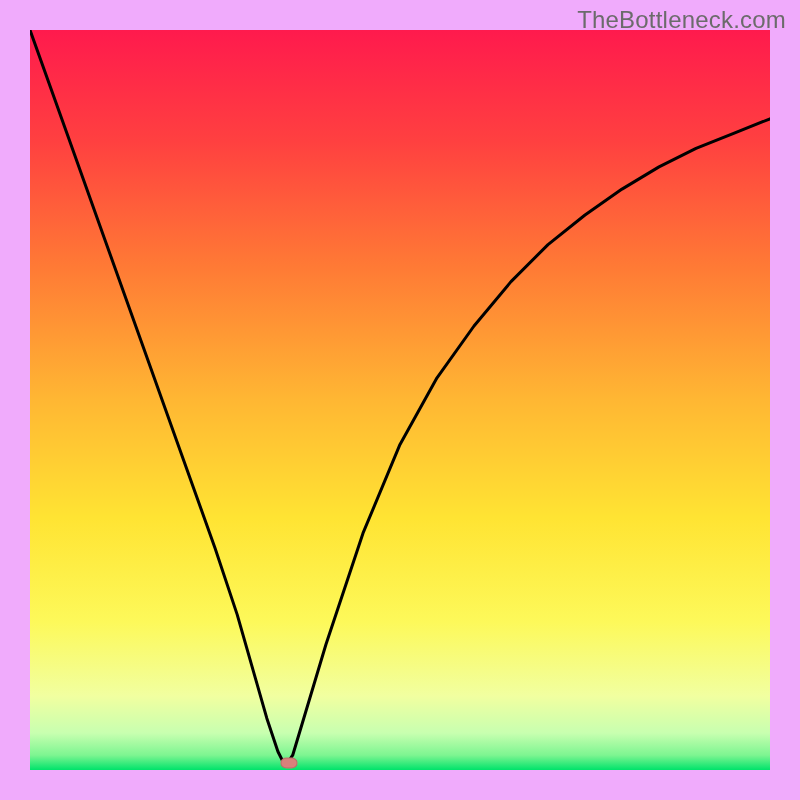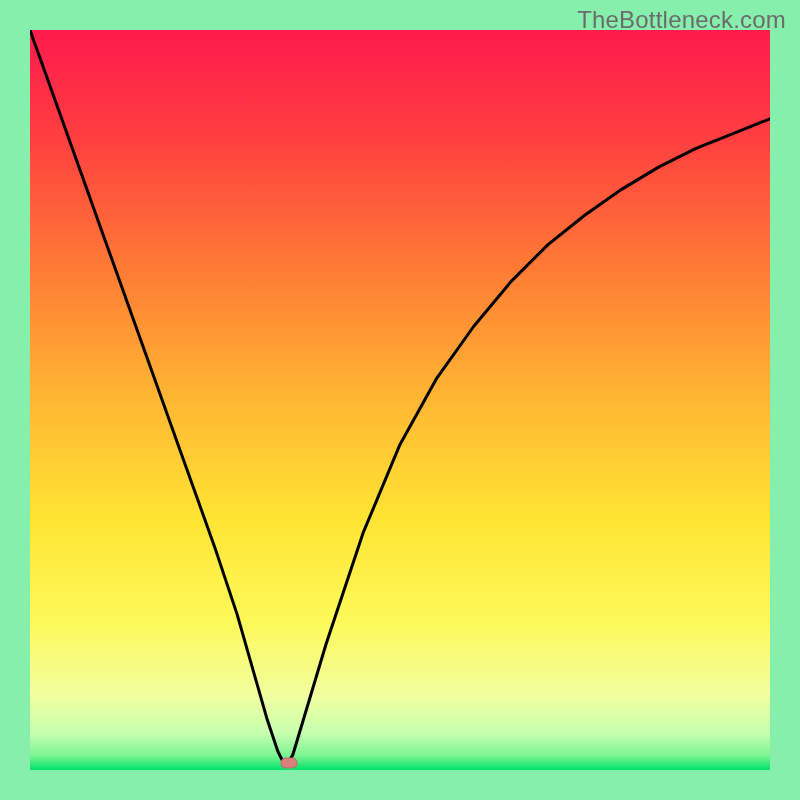--- a/index.html
+++ b/index.html
@@ -8,21 +8,21 @@
     width: 800px;
     height: 800px;
     background: #000;
     font-family: Arial, Helvetica, sans-serif;
     overflow: hidden;
   }
   .outer {
     position: relative;
     width: 800px;
     height: 800px;
-    background: #86efac;
+    background: #f0abfc;
   }
   .watermark {
     position: absolute;
     top: 6px;
     right: 14px;
     color: #6b6b6b;
     font-size: 24px;
     font-weight: 400;
     letter-spacing: 0.2px;
     user-select: none;

